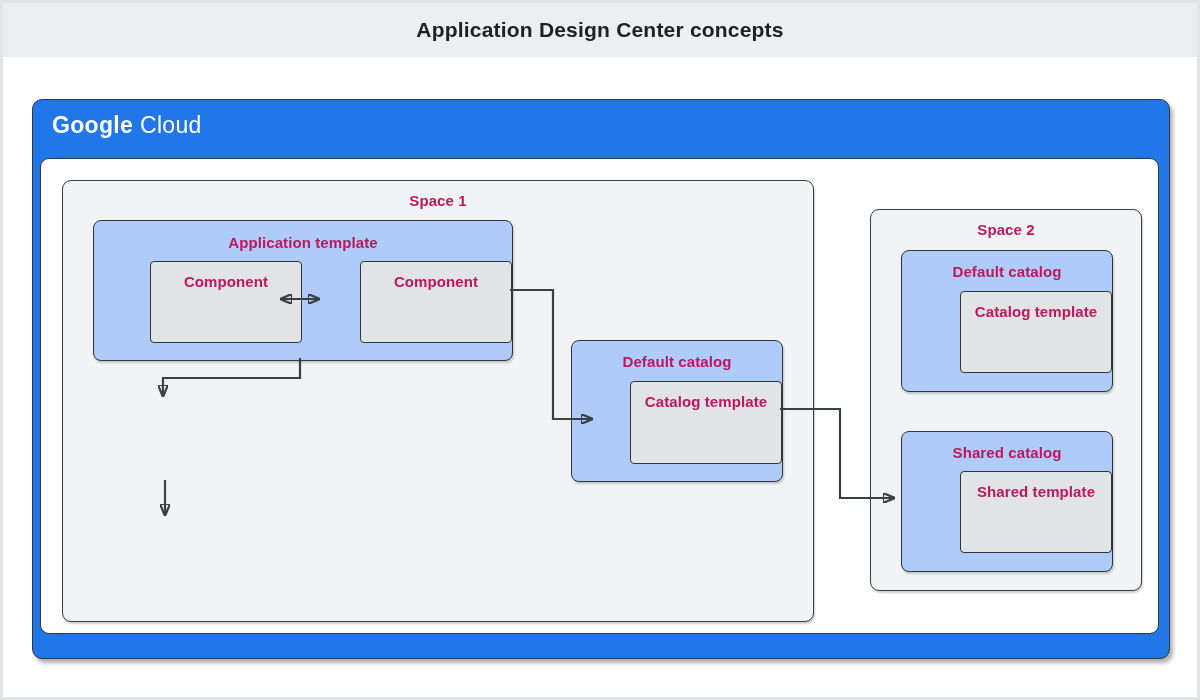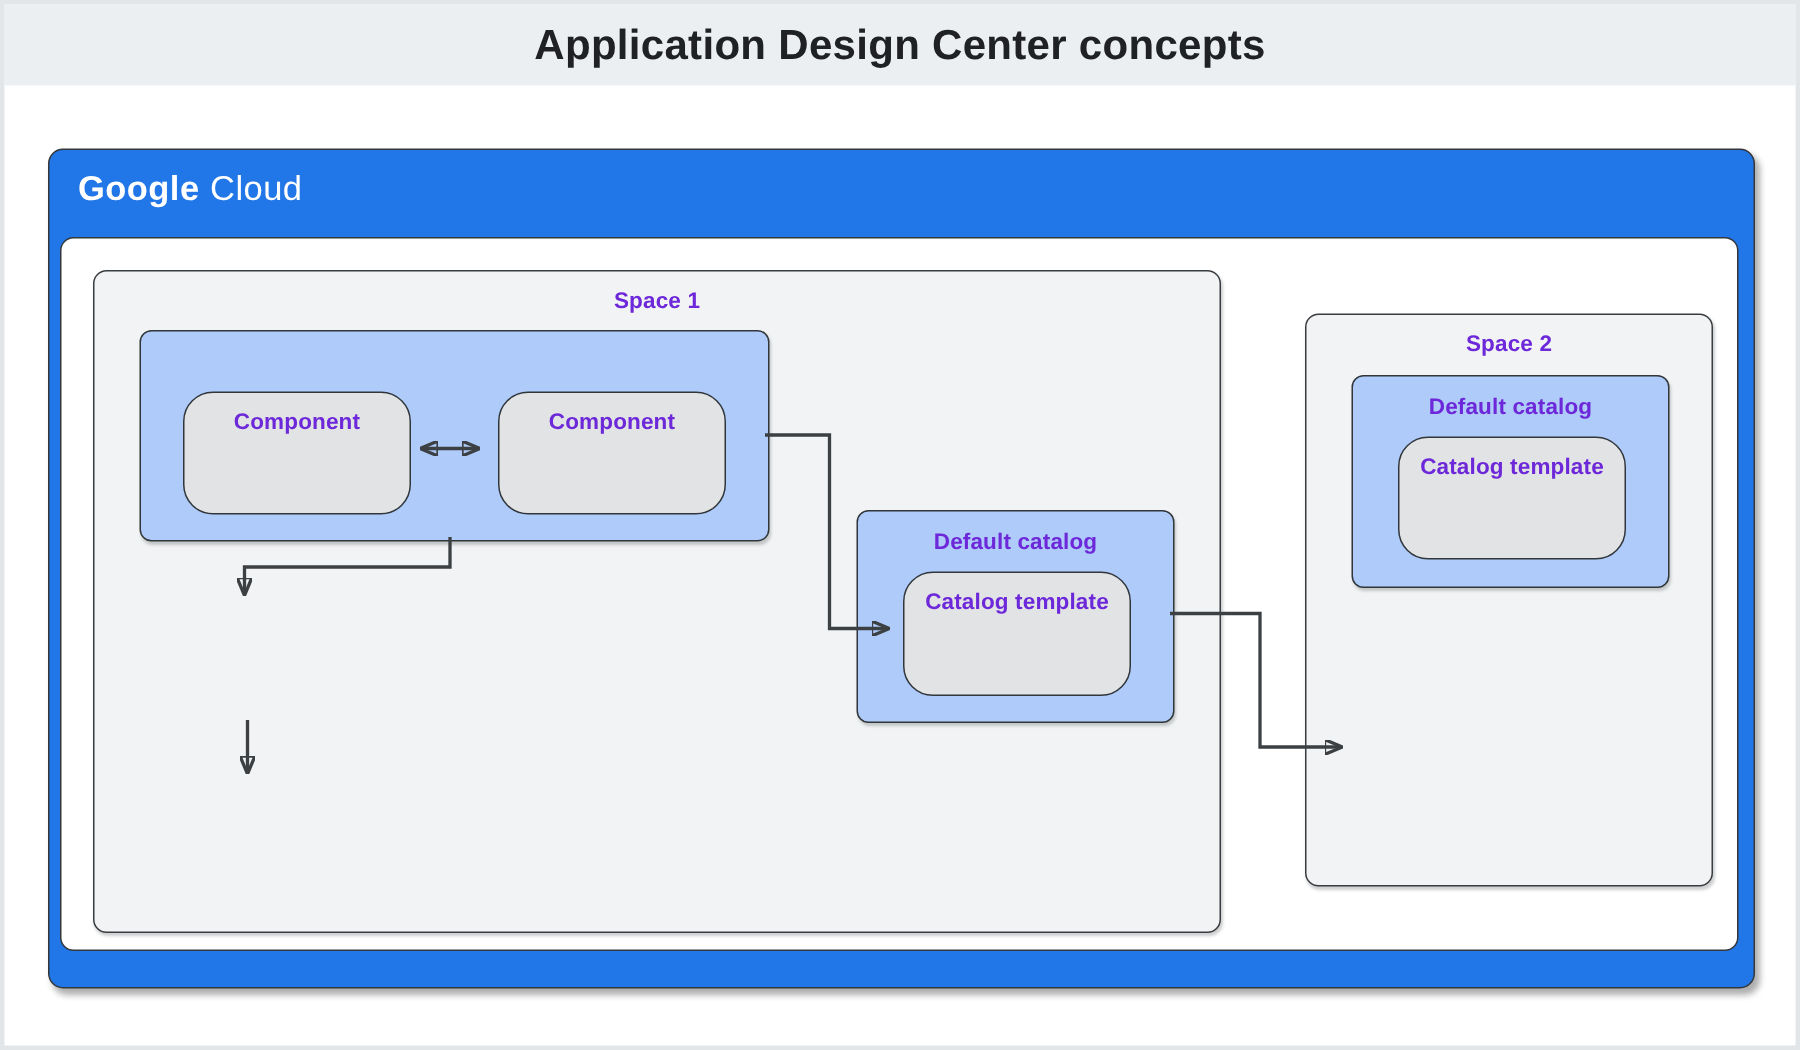--- a/index.html
+++ b/index.html
@@ -24,21 +24,21 @@
   .banner {
     position: absolute;
     left: 3px; right: 3px; top: 3px;
     height: 54px;
     background: #eceff1;
     display: flex;
     align-items: center;
     justify-content: center;
   }
   .banner .title {
-    font-size: 28px;
+    font-size: 21px;
     font-weight: 700;
     color: #202124;
     letter-spacing: 0.2px;
   }
 
   
   .gcp-frame {
     position: absolute;
     left: 32px; top: 99px;
     width: 1136px; height: 558px;
@@ -79,29 +79,30 @@
     position: absolute;
     background: #aecbfa;
     border: 1.5px solid #31363b;
     border-radius: 8px;
     box-shadow: 1px 2px 2px rgba(60,64,67,0.25);
   }
   .node-gray {
     position: absolute;
     background: #e1e3e4;
     border: 1.5px solid #31363b;
-    border-radius: 20px;
+    border-radius: 4px;
+    margin-left: 28px;
   }
   .box-label {
     position: absolute;
     top: 11px; left: 0; right: 0;
     text-align: center;
     font-size: 15px;
     font-weight: 700;
-    color: #6d28d9;
+    color: #be185d;
     letter-spacing: 0.1px;
     white-space: nowrap;
   }
 
   
   svg.connectors {
     position: absolute;
     left: 0; top: 0;
     width: 1200px; height: 700px;
     pointer-events: none;
@@ -125,20 +126,21 @@
     <div class="brand">
       <span class="brand-google">Google</span><span class="brand-cloud">Cloud</span>
     </div>
     <div class="inner-panel"></div>
   </div>
 
   <div class="space" style="left:62px; top:180px; width:750px; height:440px;">
     <div class="box-label">Space 1</div>
 
     <div class="node-blue" style="left:30px; top:39px; width:418px; height:139px;">
+      <div class="box-label" style="top:13px;">Application template</div>
       <div class="node-gray" style="left:28px; top:40px; width:150px; height:80px;">
         <div class="box-label">Component</div>
       </div>
       <div class="node-gray" style="left:238px; top:40px; width:150px; height:80px;">
         <div class="box-label">Component</div>
       </div>
     </div>
 
 
 
@@ -153,20 +155,26 @@
   <div class="space" style="left:870px; top:209px; width:270px; height:380px;">
     <div class="box-label">Space 2</div>
 
     <div class="node-blue" style="left:30px; top:40px; width:210px; height:140px;">
       <div class="box-label" style="top:12px;">Default catalog</div>
       <div class="node-gray" style="left:30px; top:40px; width:150px; height:80px;">
         <div class="box-label">Catalog template</div>
       </div>
     </div>
 
+    <div class="node-blue" style="left:30px; top:221px; width:210px; height:139px;">
+      <div class="box-label" style="top:12px;">Shared catalog</div>
+      <div class="node-gray" style="left:30px; top:39px; width:150px; height:80px;">
+        <div class="box-label">Shared template</div>
+      </div>
+    </div>
   </div>
 
   <svg class="connectors" viewBox="0 0 1200 700" xmlns="http://www.w3.org/2000/svg">
     <defs>
       <marker id="arrow" viewBox="0 0 12 10" refX="11" refY="5" markerWidth="12" markerHeight="10" markerUnits="userSpaceOnUse" orient="auto-start-reverse">
         <path d="M0,0 L12,5 L0,10 Z" fill="#3c4043" stroke="none"></path>
       </marker>
     </defs>
     <path d="M 281 299 L 319 299" marker-start="url(#arrow)" marker-end="url(#arrow)"></path>
     <path d="M 300 358 L 300 378 L 163 378 L 163 396" marker-end="url(#arrow)"></path>

